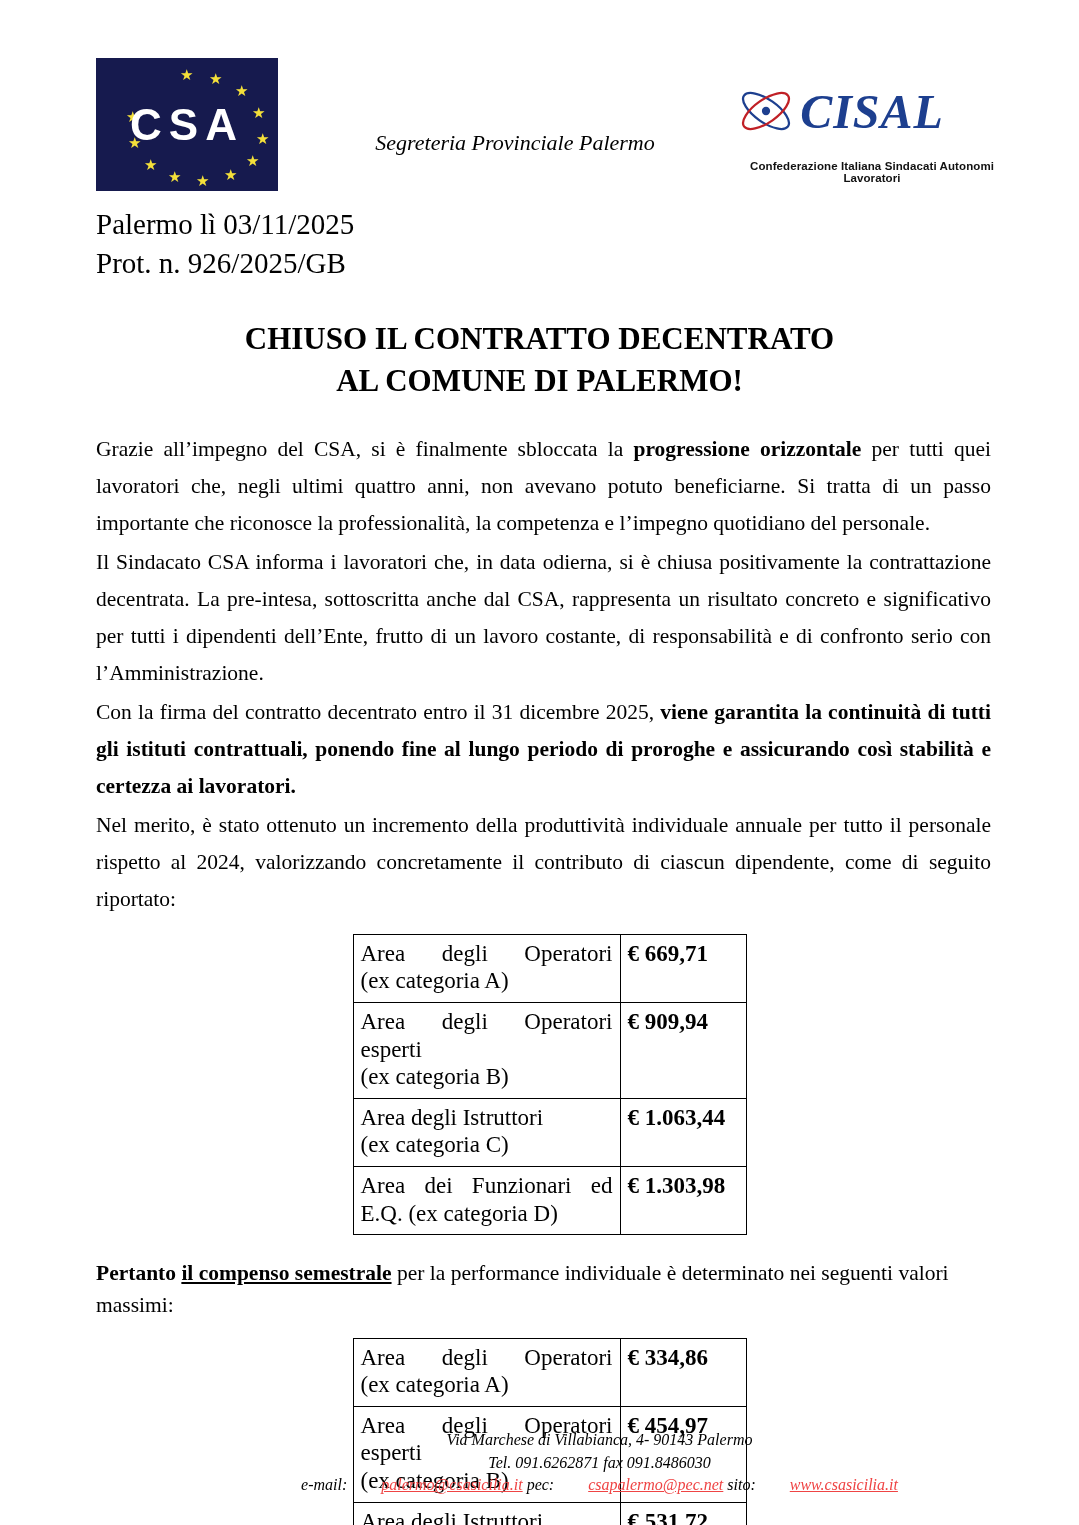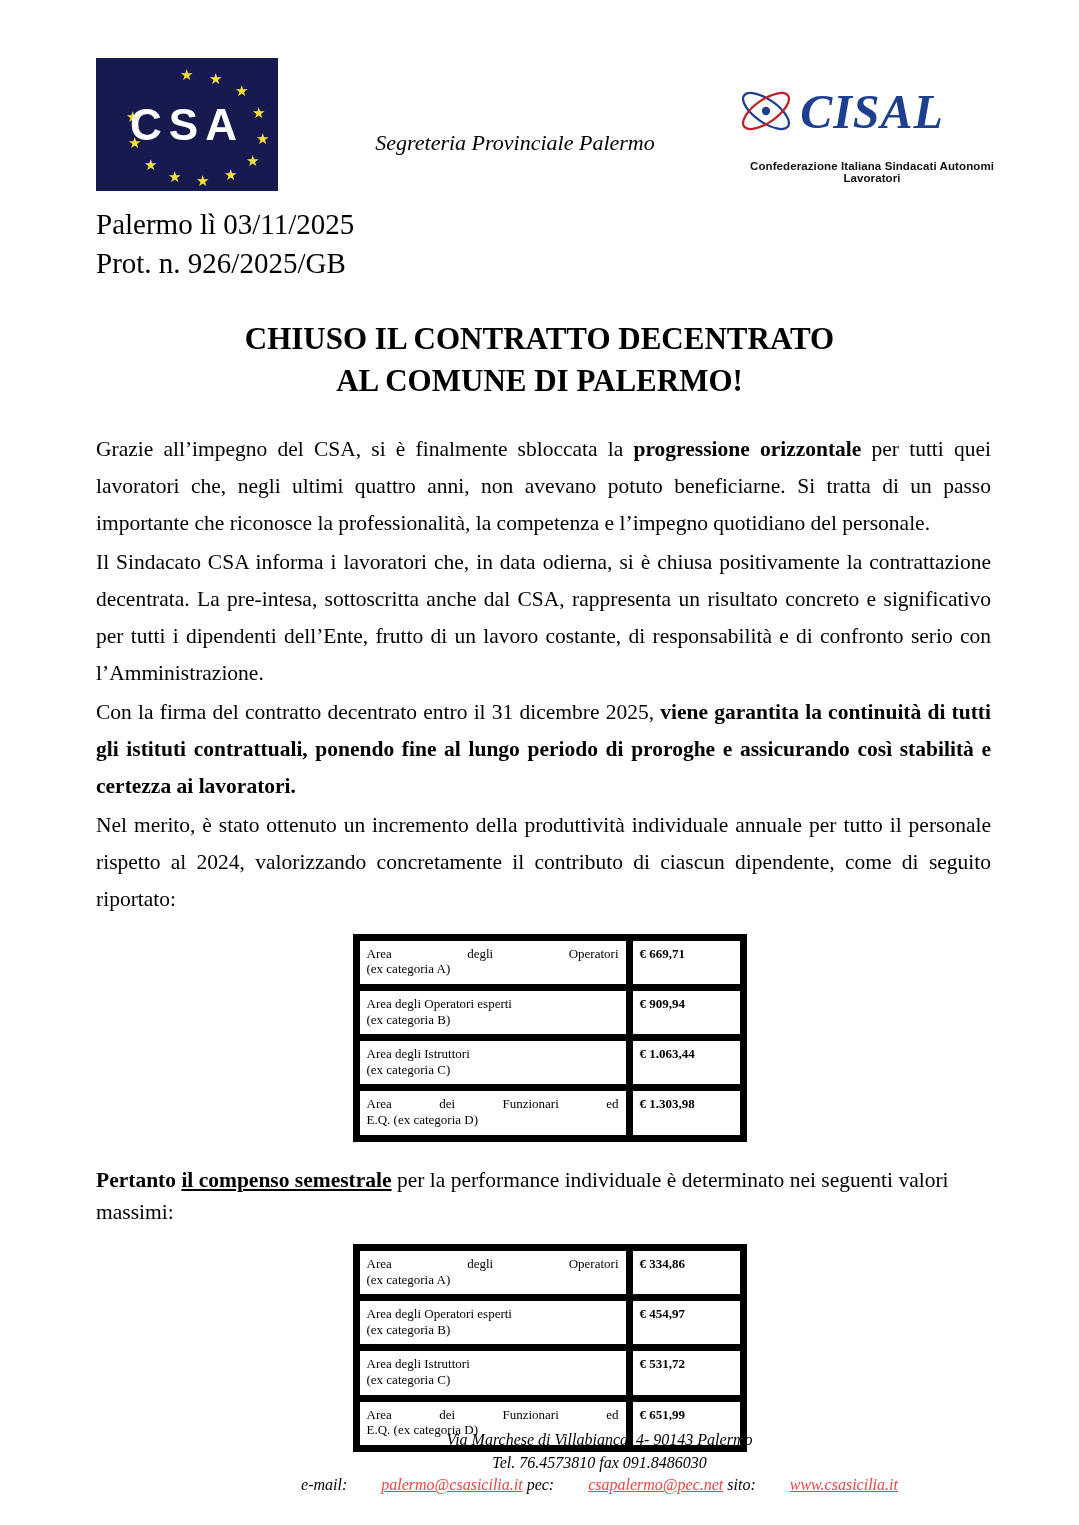--- a/index.html
+++ b/index.html
@@ -141,22 +141,22 @@
     display: flex;
     justify-content: center;
     margin-top: 16px;
   }
   table.money {
     border-collapse: collapse;
     width: 394px;
     margin-left: 20px;
   }
   table.money td {
-    border: 7px solid #000000;
-    font-size: 13px;
+    border: 1px solid #000000;
+    font-size: 23px;
     vertical-align: top;
     padding: 5px 7px 7px 7px;
     line-height: 1.2;
   }
   table.money td.label {
     width: 252px;
   }
   table.money td.label .ln1 {
     display: block;
     text-align: justify;
@@ -335,19 +335,19 @@
             <span class="ln1 nojust">E.Q. (ex categoria D)</span>
           </td>
           <td class="amount">€ 651,99</td>
         </tr>
       </tbody>
     </table>
   </div>
 
   <div class="footer">
     <div>Via  Marchese di Villabianca, 4- 90143 Palermo</div>
-    <div>Tel. 76.4573810 fax 091.8486030</div>
+    <div>Tel. 091.6262871 fax 091.8486030</div>
     <div>
       <span>e-mail: </span><a href="#">palermo@csasicilia.it</a><span> pec: </span><a href="#">csapalermo@pec.net</a><span> sito: </span><a href="#">www.csasicilia.it</a>
     </div>
   </div>
 
 </div>
 
 </body></html>

